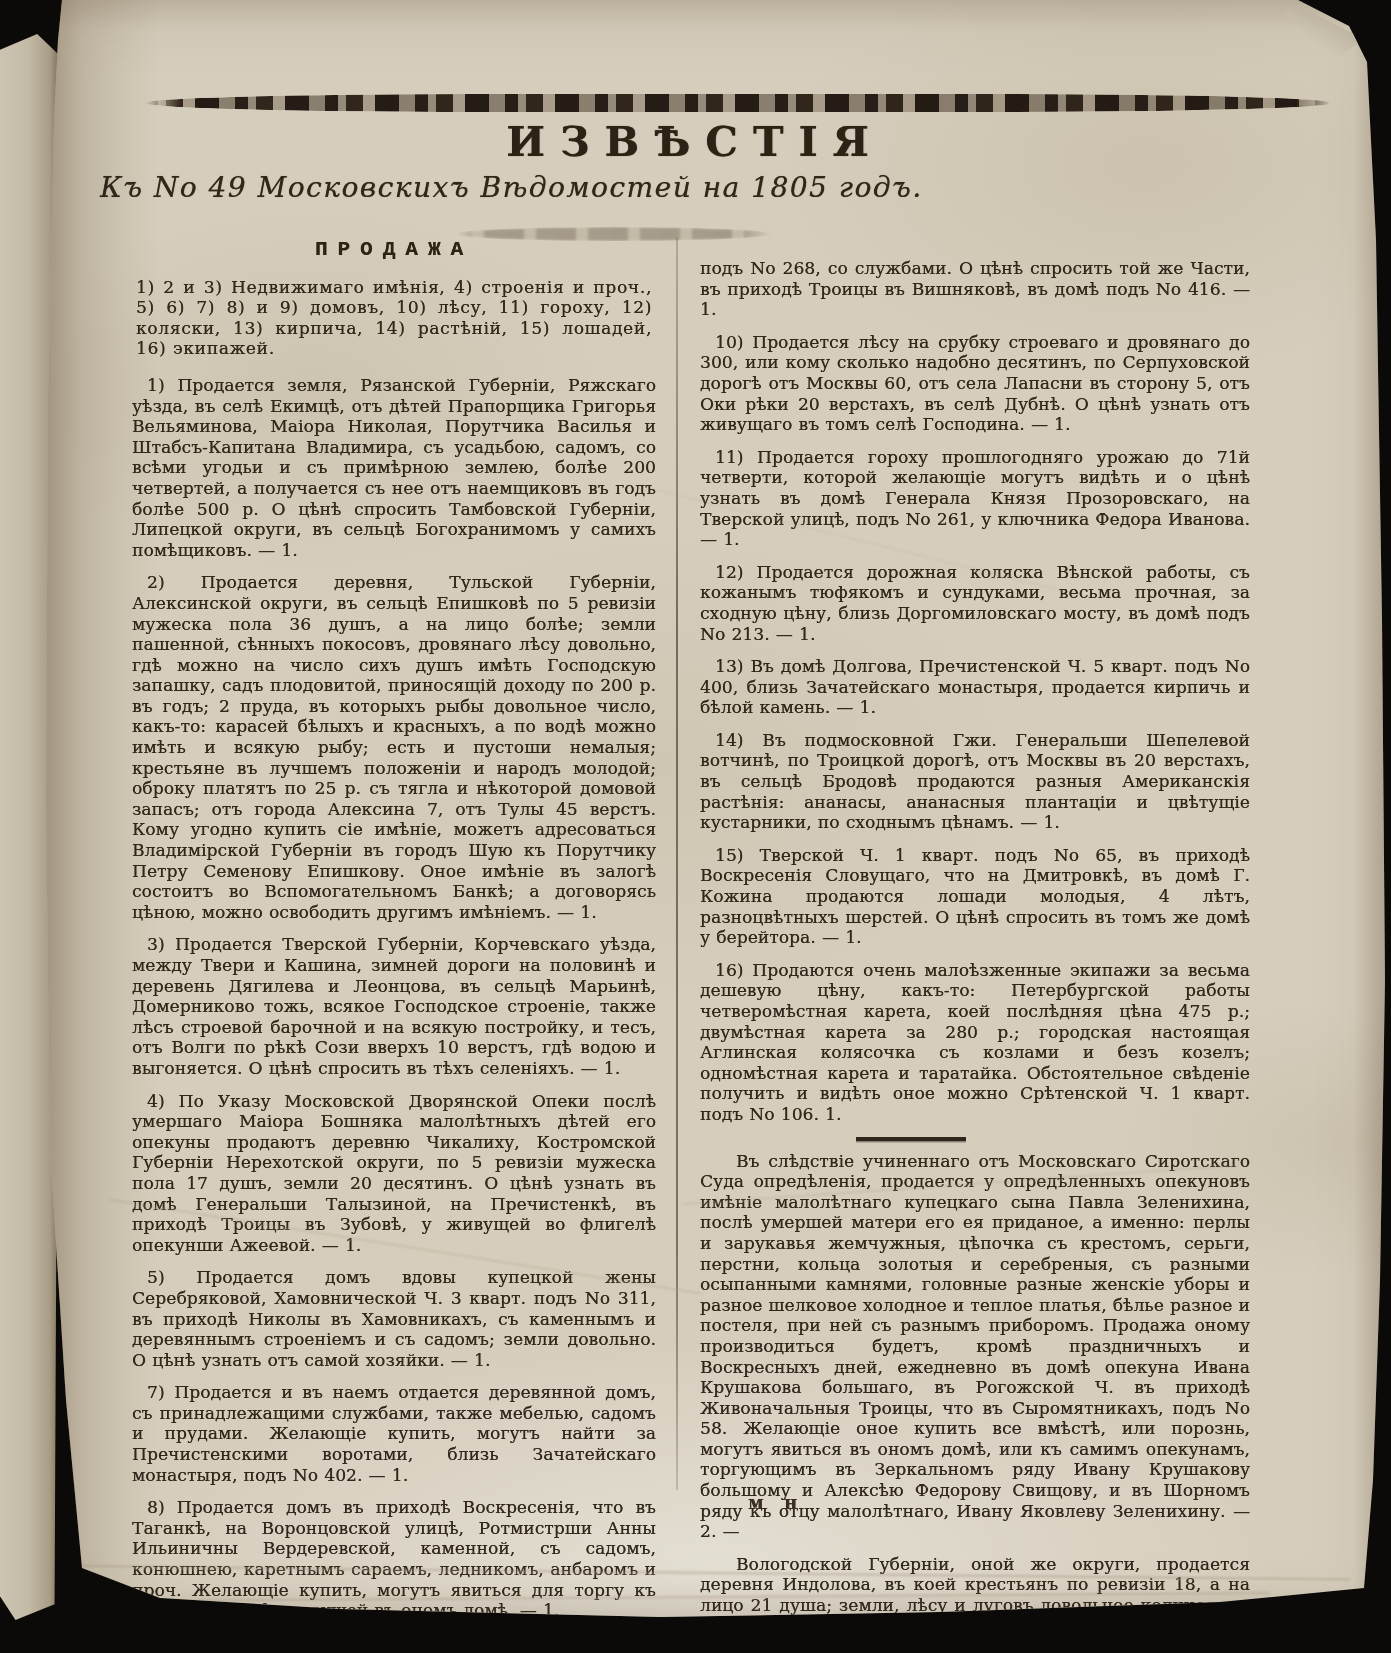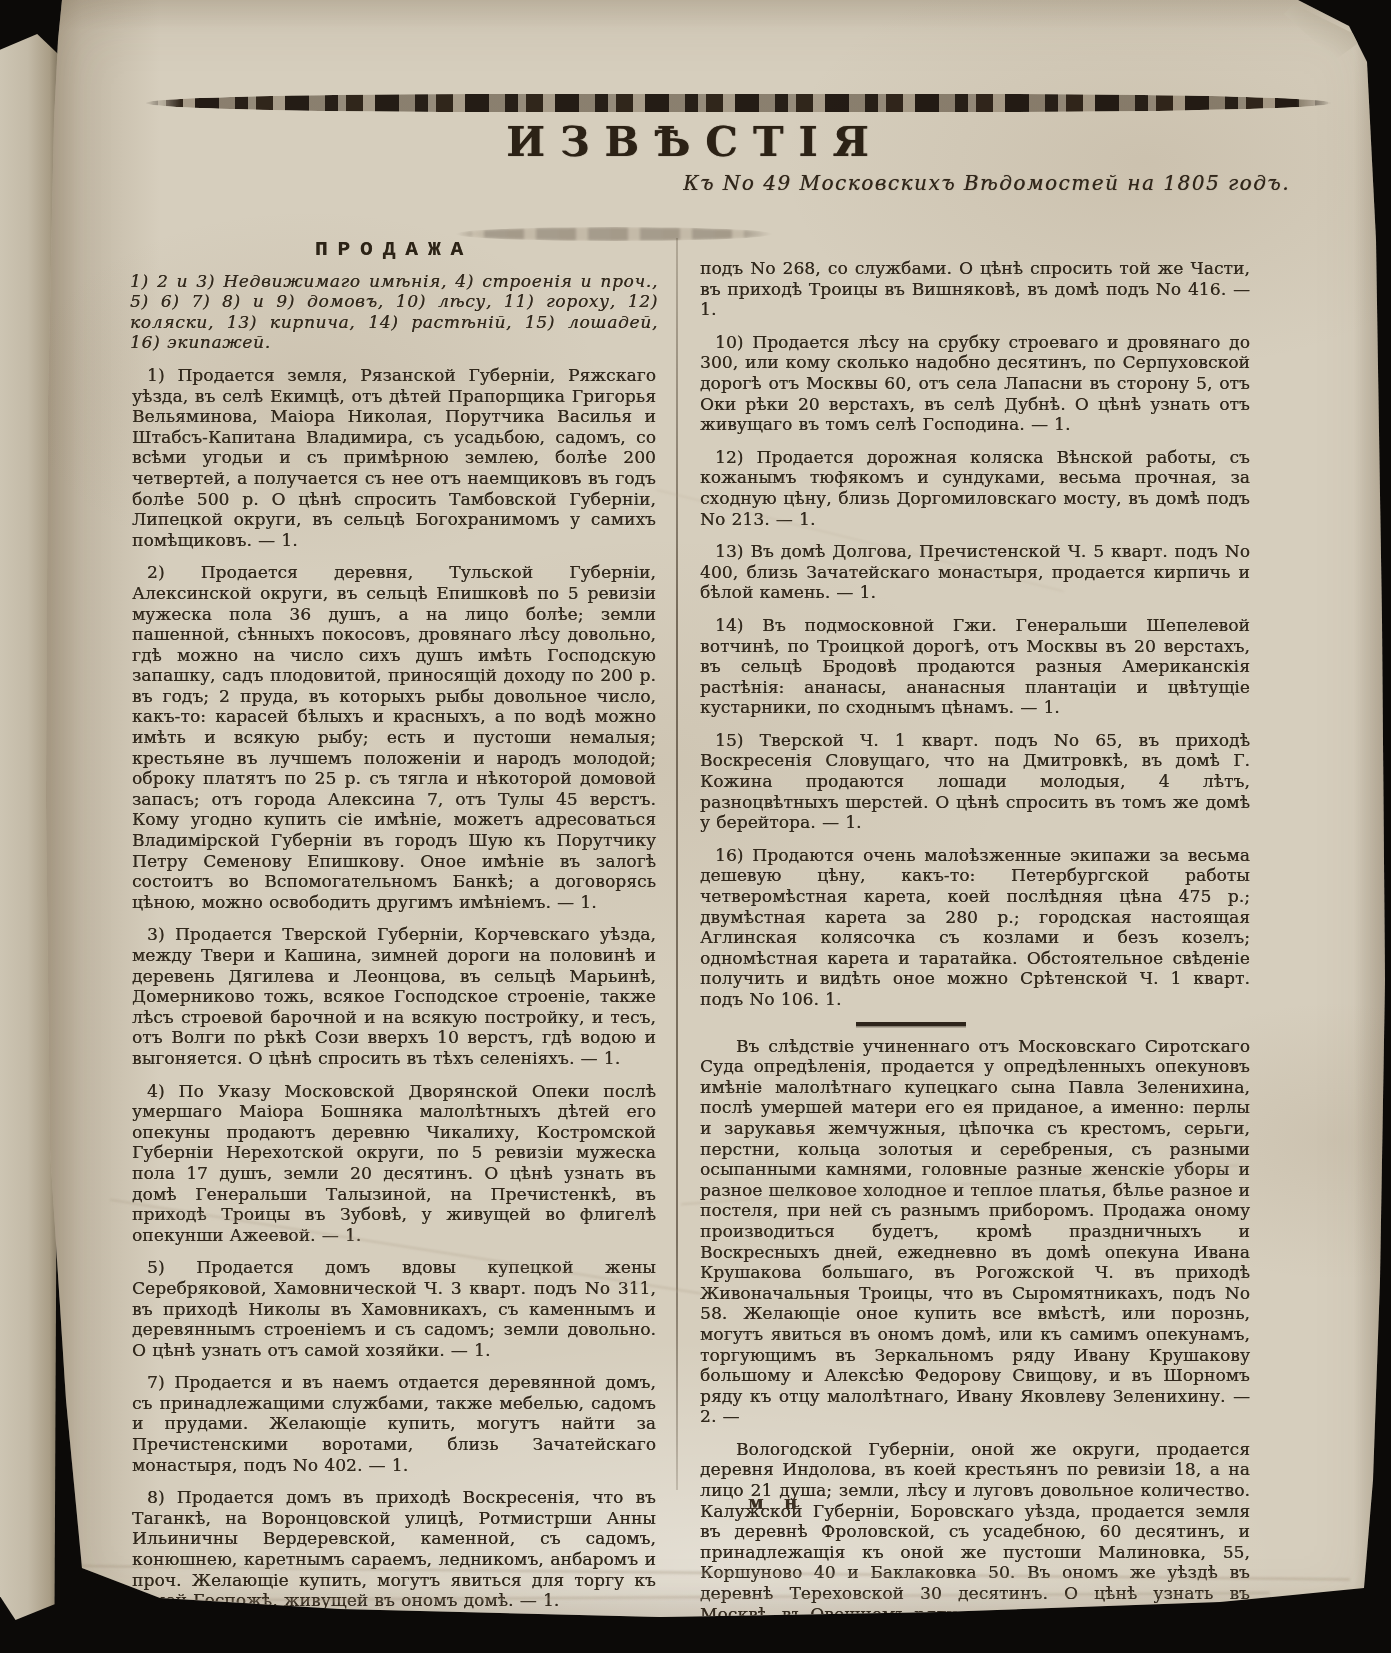--- a/index.html
+++ b/index.html
@@ -39,31 +39,31 @@
       border-radius:50%/90%;filter:blur(.7px);opacity:.92;}
   .smudge{position:absolute;left:415px;top:227px;width:318px;height:14px;
       background:repeating-linear-gradient(90deg, rgba(62,47,32,.55) 0 17px,
         rgba(96,76,52,.25) 17px 29px, rgba(52,40,27,.5) 29px 52px);
       border-radius:50%;filter:blur(1.6px);opacity:.6;
       -webkit-mask-image:linear-gradient(90deg,transparent,#000 8%,#000 90%,transparent);
       mask-image:linear-gradient(90deg,transparent,#000 8%,#000 90%,transparent);}
   .title{position:absolute;left:80px;top:118px;width:1150px;margin:0;text-align:center;
       font-size:41px;font-weight:700;letter-spacing:15px;color:#2c2216;
       text-shadow:.3px .4px .8px rgba(44,34,22,.8);filter:blur(.3px);}
-  .subtitle{position:absolute;left:60px;top:171px;width:1190px;text-align:right;
-      font-style:italic;font-size:20px;letter-spacing:1.5px;color:#30261a;
+  .subtitle{position:absolute;left:60px;top:171px;width:1190px;text-align:left;
+      font-style:italic;font-size:28px;letter-spacing:1.5px;color:#30261a;
       text-shadow:.3px .4px .7px rgba(48,38,26,.75);filter:blur(.3px);}
   .col{position:absolute;top:240px;font-size:17px;line-height:20.6px;color:#31281c;
       text-align:justify;letter-spacing:.1px;word-spacing:.6px;
       text-shadow:.25px .35px .55px rgba(49,40,28,.8);filter:blur(.28px);}
   .col-left{left:80px;width:548px;}
   .col-right{left:648px;top:246px;width:574px;}
   .heading{text-align:center;font-weight:700;font-size:21px;letter-spacing:10px;
       margin:0 0 5px 0;color:#2c2316;font-family:Liberation Mono, monospace;}
-  .index{margin:10px;font-style:italic;letter-spacing:.7px;}
+  .index{margin:16px;letter-spacing:.7px;}
   .item{margin:12px;text-indent:15px;}
   .item.no-indent{text-indent:0;}
   .item.notice{text-indent:36px;margin-top:3px;}
   .col-divider{position:absolute;left:636px;top:238px;width:2px;height:1252px;
       background:linear-gradient(180deg, rgba(70,56,38,.25), rgba(62,49,33,.62) 30%,
         rgba(62,49,33,.6) 80%, rgba(70,56,38,.2));filter:blur(.3px);}
   .section-rule{width:110px;height:4px;margin:9px 0 10px 168px;background:#2e251b;
       box-shadow:0 1.5px 0 rgba(46,37,27,.45);filter:blur(.45px);}
   .sig{position:absolute;left:708px;top:1492px;font-size:18px;font-weight:700;
       letter-spacing:7px;color:#3a2f21;text-shadow:.3px .3px .5px rgba(50,40,28,.8);}
@@ -102,20 +102,21 @@
       <p class="item">4) По Указу Московской Дворянской Опеки послѣ умершаго Маіора Бошняка малолѣтныхъ дѣтей его опекуны продаютъ деревню Чикалиху, Костромской Губерніи Нерехотской округи, по 5 ревизіи мужеска пола 17 душъ, земли 20 десятинъ. О цѣнѣ узнать въ домѣ Генеральши Талызиной, на Пречистенкѣ, въ приходѣ Троицы въ Зубовѣ, у живущей во флигелѣ опекунши Ажеевой. — 1.</p>
       <p class="item">5) Продается домъ вдовы купецкой жены Серебряковой, Хамовнической Ч. 3 кварт. подъ No 311, въ приходѣ Николы въ Хамовникахъ, съ каменнымъ и деревяннымъ строеніемъ и съ садомъ; земли довольно. О цѣнѣ узнать отъ самой хозяйки. — 1.</p>
       <p class="item">7) Продается и въ наемъ отдается деревянной домъ, съ принадлежащими службами, также мебелью, садомъ и прудами. Желающіе купить, могутъ найти за Пречистенскими воротами, близь Зачатейскаго монастыря, подъ No 402. — 1.</p>
       <p class="item">8) Продается домъ въ приходѣ Воскресенія, что въ Таганкѣ, на Воронцовской улицѣ, Ротмистрши Анны Ильиничны Вердеревской, каменной, съ садомъ, конюшнею, каретнымъ сараемъ, ледникомъ, анбаромъ и проч. Желающіе купить, могутъ явиться для торгу къ самой Госпожѣ, живущей въ ономъ домѣ. — 1.</p>
       <p class="item">9) Пятницкой Ч. 3 кварт. въ приходѣ Никиты Мученика, что въ Татарской, продается деревянной домъ</p>
     </div>
 
     <div class="col col-right">
       <p class="item no-indent">подъ No 268, со службами. О цѣнѣ спросить той же Части, въ приходѣ Троицы въ Вишняковѣ, въ домѣ подъ No 416. — 1.</p>
       <p class="item">10) Продается лѣсу на срубку строеваго и дровянаго до 300, или кому сколько надобно десятинъ, по Серпуховской дорогѣ отъ Москвы 60, отъ села Лапасни въ сторону 5, отъ Оки рѣки 20 верстахъ, въ селѣ Дубнѣ. О цѣнѣ узнать отъ живущаго въ томъ селѣ Господина. — 1.</p>
+      <p class="item">11) Продается гороху прошлогодняго урожаю до 71й четверти, которой желающіе могутъ видѣть и о цѣнѣ узнать въ домѣ Генерала Князя Прозоровскаго, на Тверской улицѣ, подъ No 261, у ключника Федора Иванова. — 1.</p>
       <p class="item">12) Продается дорожная коляска Вѣнской работы, съ кожанымъ тюфякомъ и сундуками, весьма прочная, за сходную цѣну, близь Доргомиловскаго мосту, въ домѣ подъ No 213. — 1.</p>
       <p class="item">13) Въ домѣ Долгова, Пречистенской Ч. 5 кварт. подъ No 400, близь Зачатейскаго монастыря, продается кирпичь и бѣлой камень. — 1.</p>
       <p class="item">14) Въ подмосковной Гжи. Генеральши Шепелевой вотчинѣ, по Троицкой дорогѣ, отъ Москвы въ 20 верстахъ, въ сельцѣ Бродовѣ продаются разныя Американскія растѣнія: ананасы, ананасныя плантаціи и цвѣтущіе кустарники, по сходнымъ цѣнамъ. — 1.</p>
       <p class="item">15) Тверской Ч. 1 кварт. подъ No 65, въ приходѣ Воскресенія Словущаго, что на Дмитровкѣ, въ домѣ Г. Кожина продаются лошади молодыя, 4 лѣтъ, разноцвѣтныхъ шерстей. О цѣнѣ спросить въ томъ же домѣ у берейтора. — 1.</p>
       <p class="item">16) Продаются очень малоѣзженные экипажи за весьма дешевую цѣну, какъ-то: Петербургской работы четверомѣстная карета, коей послѣдняя цѣна 475 р.; двумѣстная карета за 280 р.; городская настоящая Аглинская колясочка съ козлами и безъ козелъ; одномѣстная карета и таратайка. Обстоятельное свѣденіе получить и видѣть оное можно Срѣтенской Ч. 1 кварт. подъ No 106. 1.</p>
       <div class="section-rule"></div>
       <p class="item notice">Въ слѣдствіе учиненнаго отъ Московскаго Сиротскаго Суда опредѣленія, продается у опредѣленныхъ опекуновъ имѣніе малолѣтнаго купецкаго сына Павла Зеленихина, послѣ умершей матери его ея приданое, а именно: перлы и зарукавья жемчужныя, цѣпочка съ крестомъ, серьги, перстни, кольца золотыя и серебреныя, съ разными осыпанными камнями, головные разные женскіе уборы и разное шелковое холодное и теплое платья, бѣлье разное и постеля, при ней съ разнымъ приборомъ. Продажа оному производиться будетъ, кромѣ праздничныхъ и Воскресныхъ дней, ежедневно въ домѣ опекуна Ивана Крушакова большаго, въ Рогожской Ч. въ приходѣ Живоначальныя Троицы, что въ Сыромятникахъ, подъ No 58. Желающіе оное купить все вмѣстѣ, или порознь, могутъ явиться въ ономъ домѣ, или къ самимъ опекунамъ, торгующимъ въ Зеркальномъ ряду Ивану Крушакову большому и Алексѣю Федорову Свищову, и въ Шорномъ ряду къ отцу малолѣтнаго, Ивану Яковлеву Зеленихину. — 2. —</p>
       <p class="item notice">Вологодской Губерніи, оной же округи, продается деревня Индолова, въ коей крестьянъ по ревизіи 18, а на лицо 21 душа; земли, лѣсу и луговъ довольное количество. Калужской Губерніи, Боровскаго уѣзда, продается земля въ деревнѣ Фроловской, съ усадебною, 60 десятинъ, и принадлежащія къ оной же пустоши Малиновка, 55, Коршуново 40 и Баклаковка 50. Въ ономъ же уѣздѣ въ деревнѣ Тереховской 30 десятинъ. О цѣнѣ узнать въ Москвѣ, въ Овощномъ ряду у купца Ивана Гнейстова, или въ Рязанской Губерніи, Скопинскаго уѣзда, въ деревнѣ Роговой у самой помѣщицы. — 2.</p>
     </div>
 

